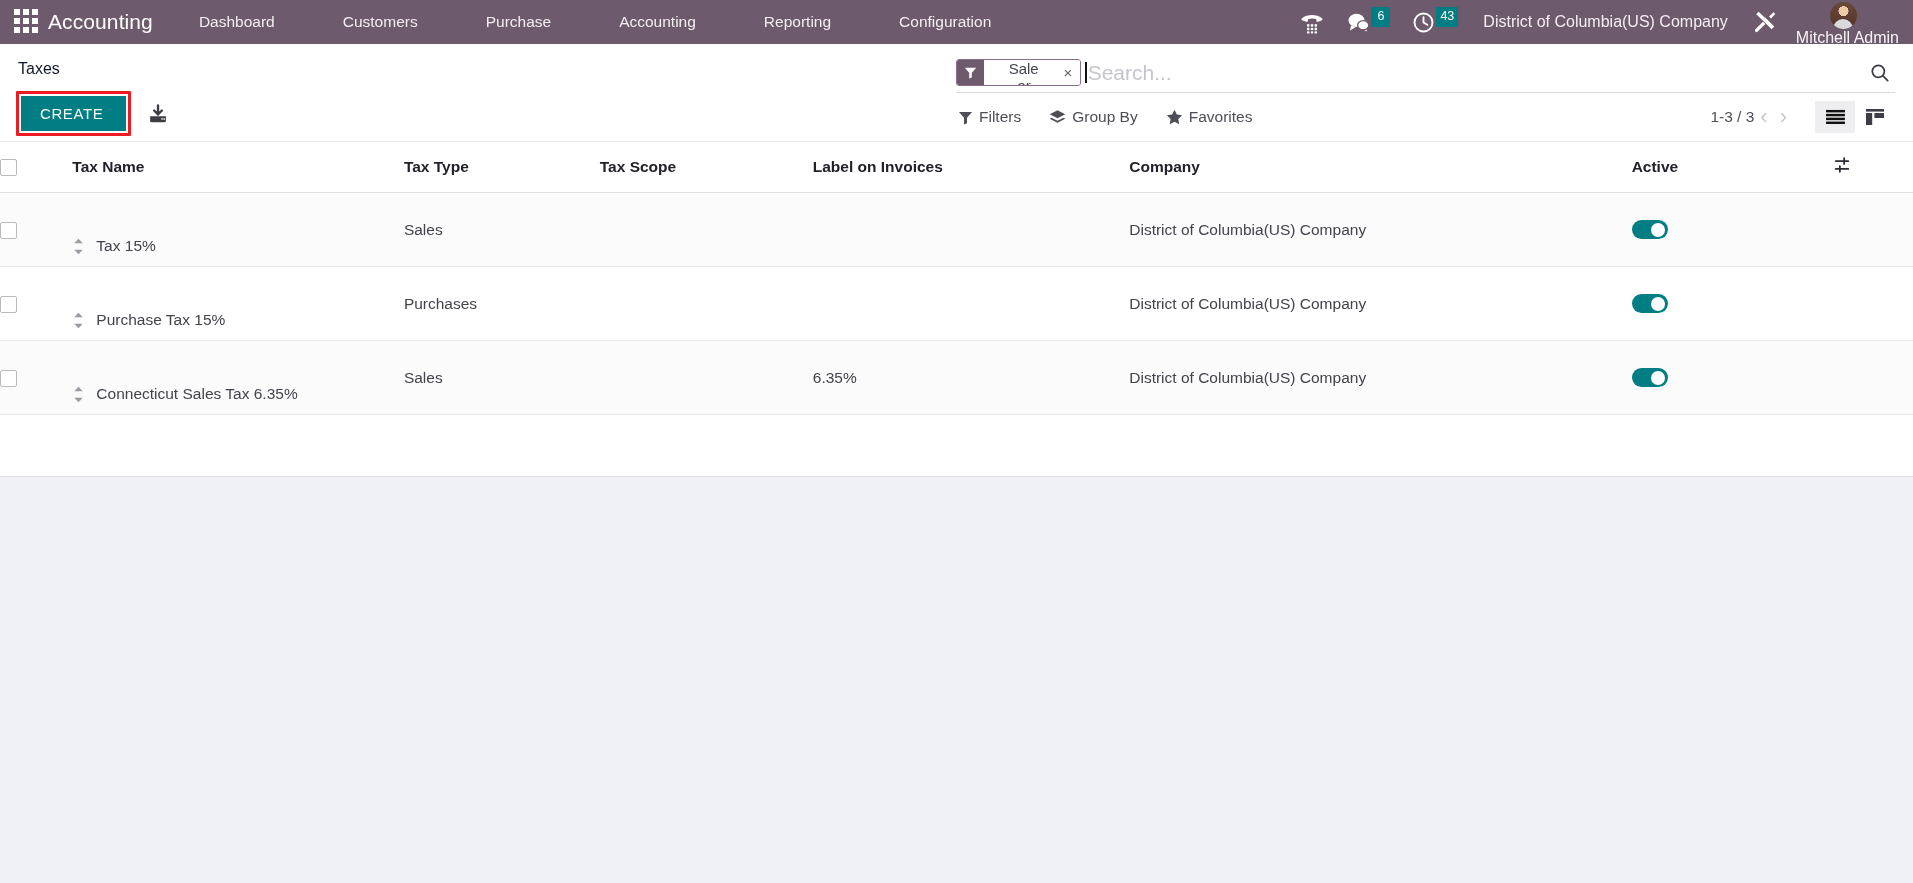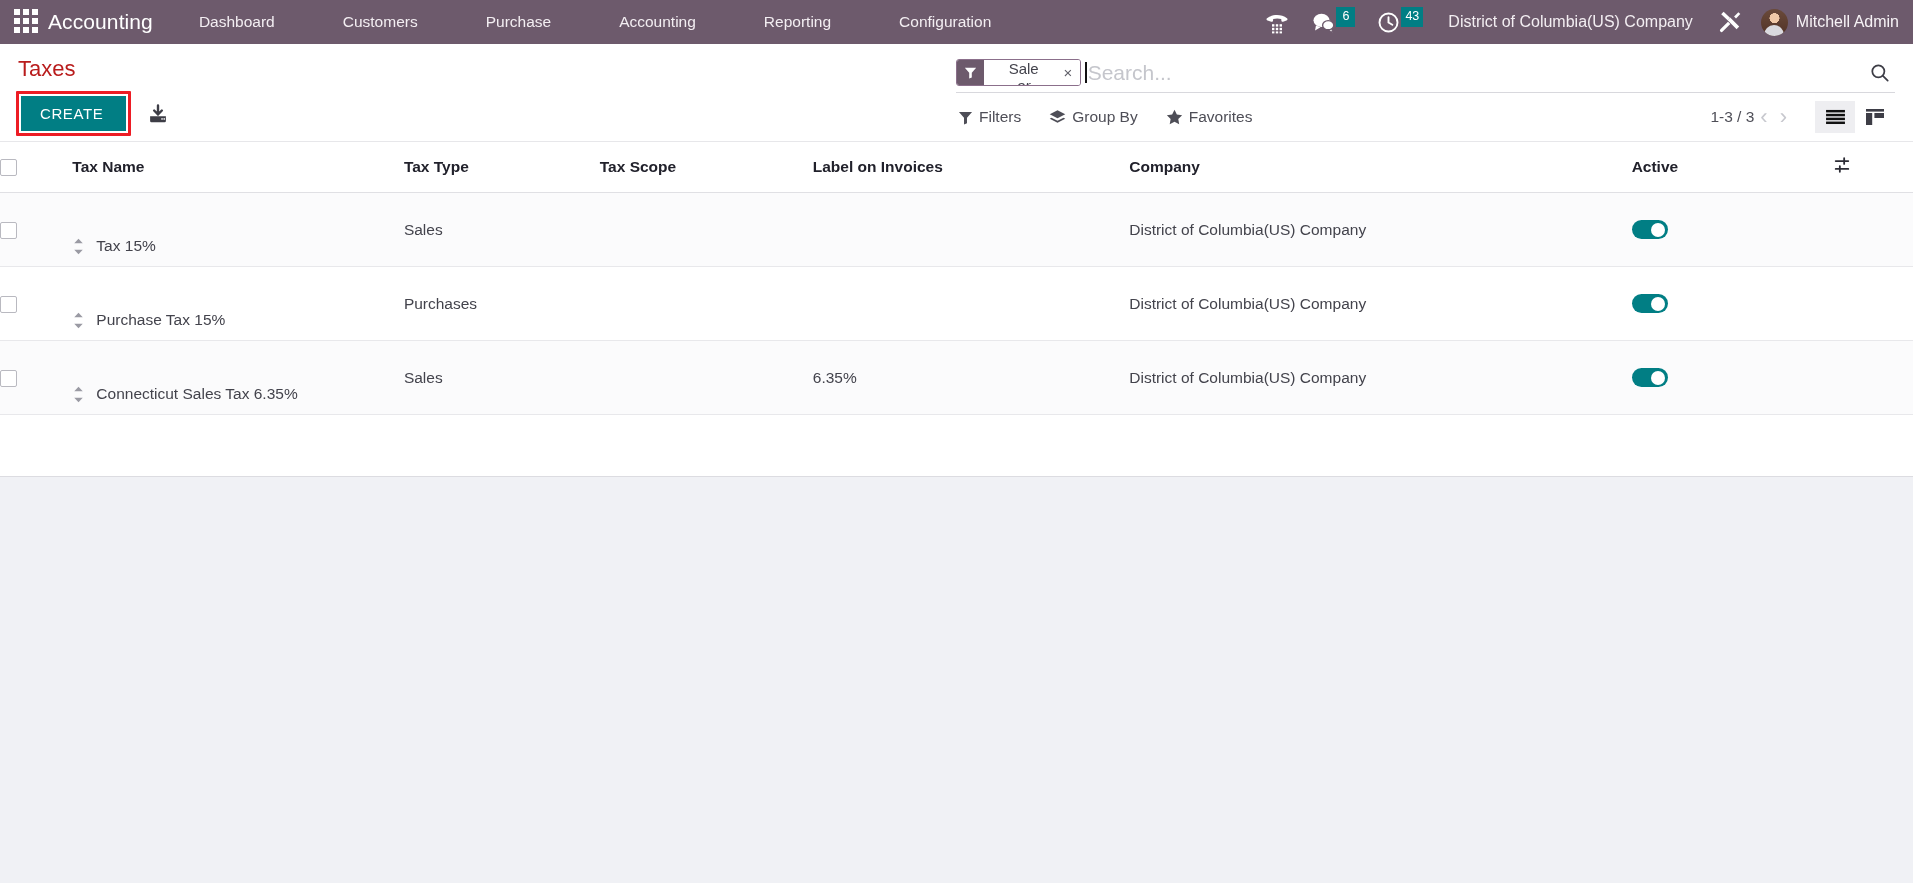--- a/index.html
+++ b/index.html
@@ -95,42 +95,42 @@
   }
   .avatar::after {
     content: "";
     position: absolute;
     left: 50%; top: 62%;
     width: 20px; height: 16px;
     transform: translateX(-50%);
     border-radius: 10px 10px 0 0;
     background: #d9d9de;
   }
-  .user-block { display:flex; align-items:center; padding-left: 8px; cursor:pointer; height:40px;}
+  .user-block { display:flex; align-items:center; padding-left: 8px; cursor:pointer; height:40px;flex-direction:column;}
   .user-name { font-size: 16px; color: #f7f3f6; white-space: nowrap;}
 
   
   .control-panel {
     background: #ffffff;
     border-bottom: 1px solid #e7e7ea;
     padding: 0;
     position: relative;
   }
   .cp-row {
     display: flex;
     align-items: flex-start;
     padding: 0 18px 0 16px;
     min-height: 52px;
   }
   .cp-left { flex: 0 0 auto; width: 940px; padding-top: 10px; }
   .cp-right { flex: 1 1 auto; display:flex; flex-direction: column; }
 
   .page-title {
-    font-size: 22px;
-    color: #b91c1c;
+    font-size: 16px;
+    color: #0f172a;
     font-weight: 400;
     margin: 0 0 0 2px;
     line-height: 30px;
   }
   .btn-row { display: flex; align-items: center; margin-top: 7px; }
   .create-wrap {
     border: 3px solid #ed1c24;
     padding: 2px;
     display: inline-block;
     border-radius: 1px;

